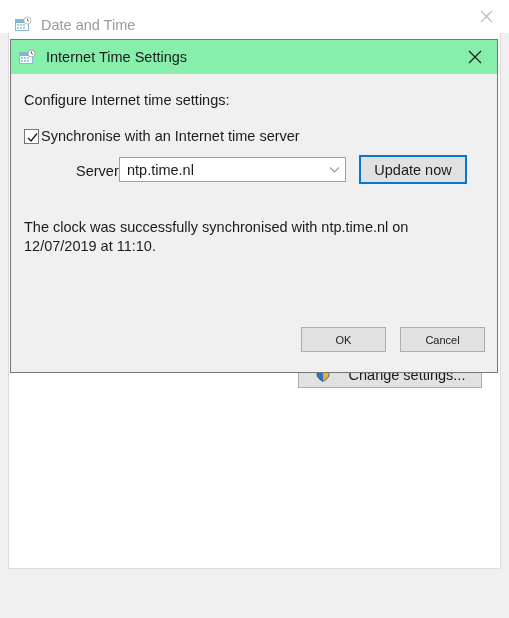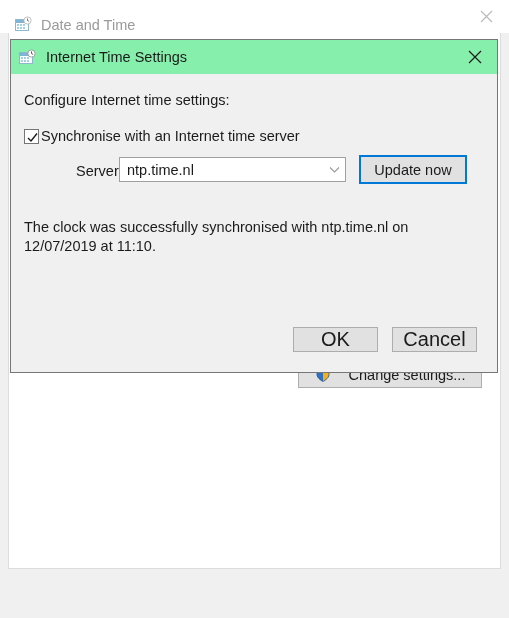--- a/index.html
+++ b/index.html
@@ -209,24 +209,25 @@
     line-height: 19px;
   }
 
   .dlg-btn {
     position: absolute;
     top: 287px;
     width: 85px; height: 25px;
     background: #e1e1e1;
     border: 1px solid #adadad;
     font-family: "Liberation Sans", sans-serif;
-    font-size: 20px;
+    font-size: 11px;
     color: #1b1b1b;
     display: flex; align-items: center; justify-content: center;
     padding: 0;
+    margin-left: 8px;
   }
   #dlg-ok     { left: 282px; }
   #dlg-cancel { left: 381px; }
 </style>
 </head>
 <body>
 
 <div id="base-window">
 
   <div id="base-titlebar">

